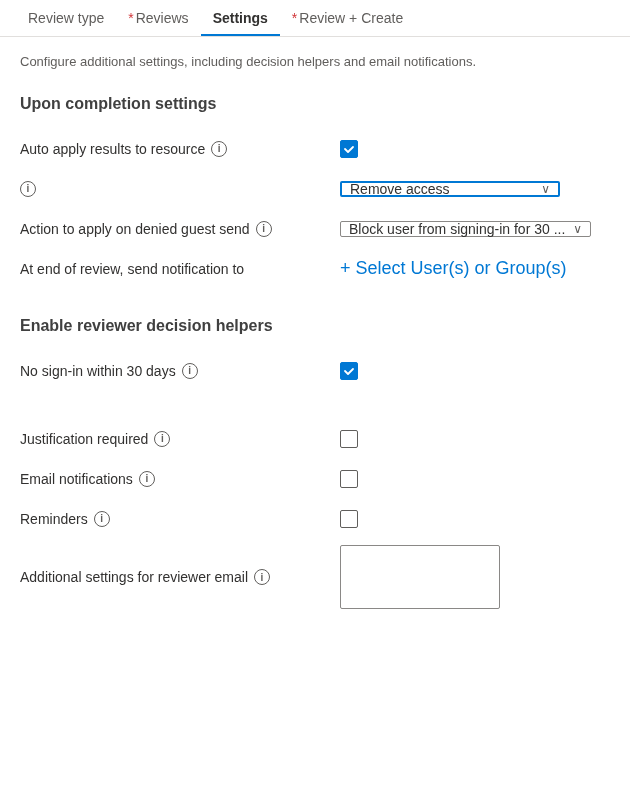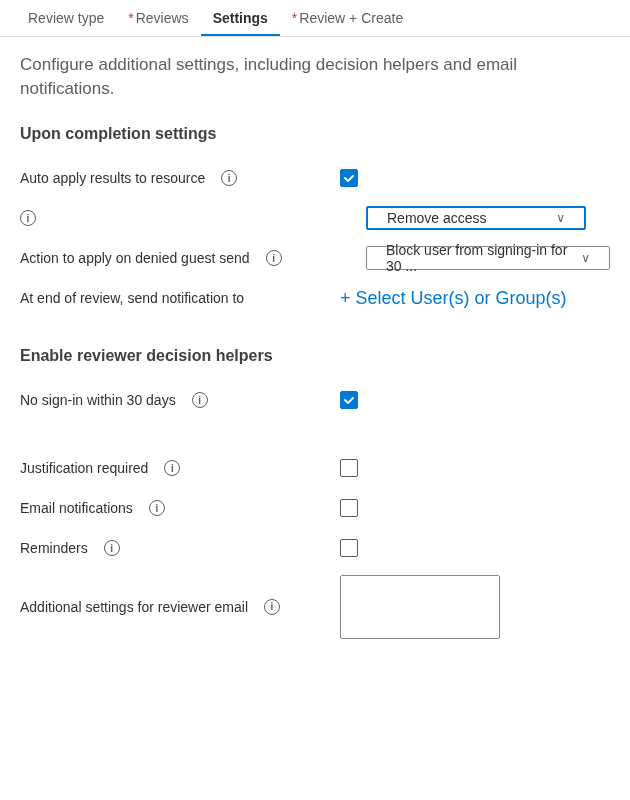--- a/index.html
+++ b/index.html
@@ -49,21 +49,21 @@
       color: #d13438;
       margin-right: 2px;
     }
 
     
     .content {
       padding: 16px 20px 20px 20px;
     }
 
     .page-description {
-      font-size: 17px;
+      font-size: 13px;
       color: #605e5c;
       margin-bottom: 24px;
       line-height: 1.4;
     }
 
     
     .section-header {
       font-size: 16px;
       font-weight: 700;
       color: #404040;
@@ -82,21 +82,21 @@
       padding: 6px 0;
       border-bottom: 1px solid transparent;
     }
 
     .setting-label {
       display: flex;
       align-items: center;
       flex: 0 0 320px;
       font-size: 14px;
       color: #323130;
-      gap: 16px;
+      gap: 6px;
     }
 
     .info-icon {
       width: 16px;
       height: 16px;
       border-radius: 50%;
       border: 1.5px solid #605e5c;
       display: inline-flex;
       align-items: center;
       justify-content: center;
@@ -138,29 +138,28 @@
       border-radius: 2px;
       cursor: pointer;
     }
 
     
     .dropdown-select {
       display: flex;
       align-items: center;
       justify-content: space-between;
       min-width: 220px;
-      height: 24px;
+      height: 16px;
       border: 1.5px solid #8a8886;
       border-radius: 2px;
-      padding: 0 19px;
+      padding: 0 8px;
       cursor: pointer;
       background: #fff;
       font-size: 14px;
       color: #323130;
-      margin-left: 26px;
     }
     .dropdown-select.focused {
       border-color: #0078d4;
       border-width: 2px;
     }
     .chevron-icon {
       font-size: 12px;
       color: #605e5c;
       margin-left: 8px;
     }

